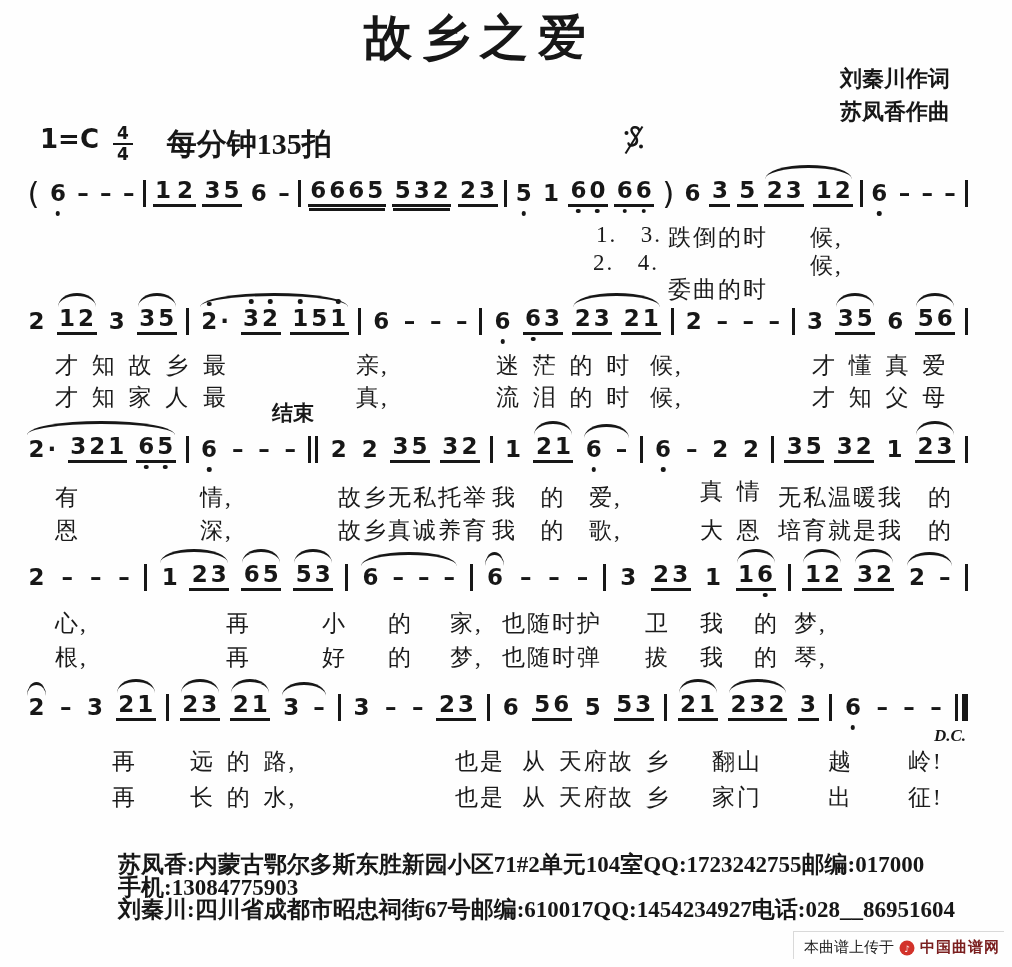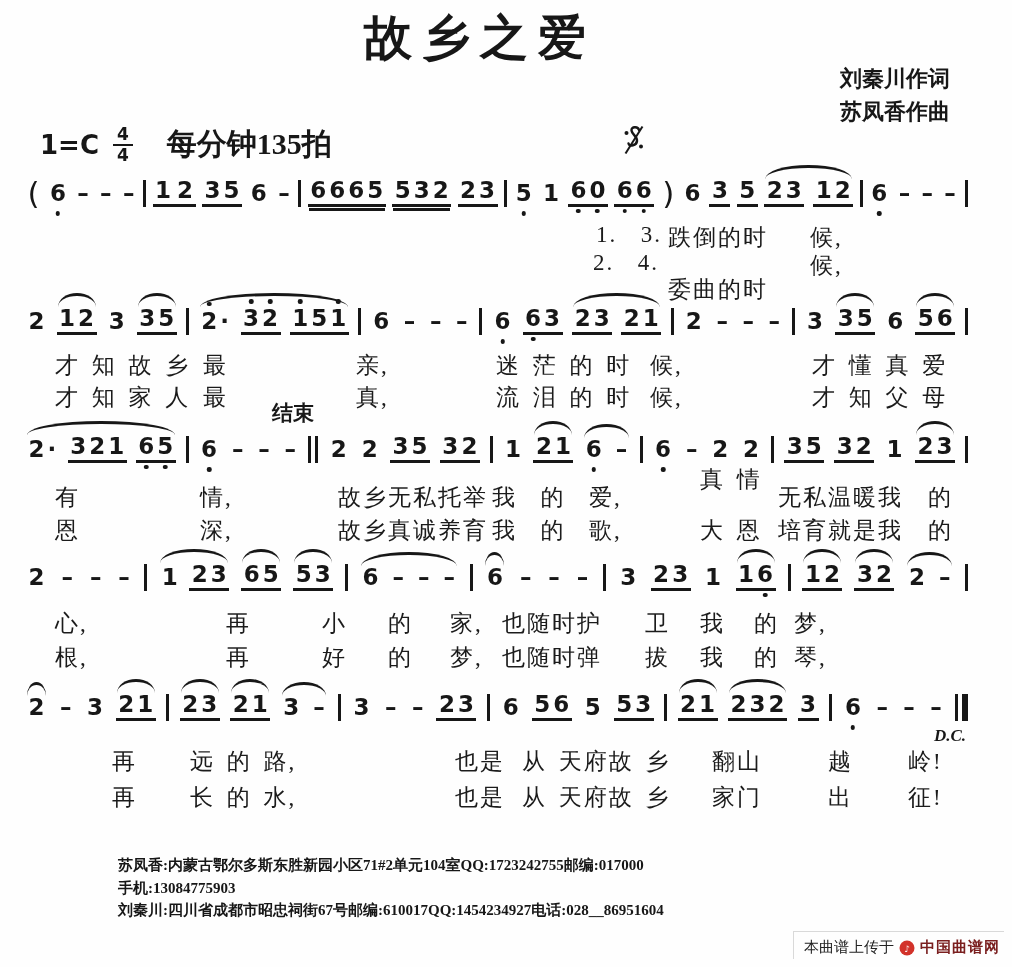--- a/index.html
+++ b/index.html
@@ -3,21 +3,21 @@
 <meta charset="utf-8">
 <style>
   html,body{margin:0;padding:0;background:#e8e8e8;}
   .page{position:relative;width:1012px;height:967px;background:#fefefe;overflow:hidden;
         font-family:"Liberation Serif","DejaVu Serif",serif;color:#171717;}
   
   .title{position:absolute;top:6px;left:0;right:52px;text-align:center;font-size:48px;
          font-weight:700;letter-spacing:10px;margin:0;}
   .credits{position:absolute;top:62px;right:62px;text-align:right;font-size:22px;line-height:33px;font-weight:600;}
   
-  .keyline{position:absolute;top:124px;left:40px;display:flex;align-items:center;}
+  .keyline{position:absolute;top:124px;left:40px;display:flex;}
   .key{font-size:26px;font-weight:700;font-family:"DejaVu Sans",sans-serif;}
   .ts{display:inline-flex;flex-direction:column;align-items:center;margin-left:14px;
       font-family:"DejaVu Sans",sans-serif;font-weight:700;font-size:17px;line-height:18px;}
   .ts .top{border-bottom:2px solid #171717;padding:0 4px 1px;}
   .tempo{font-size:30px;margin-left:34px;font-weight:600;}
   .segno{position:absolute;top:124px;left:622px;}
   
   .score-line{position:absolute;left:26px;width:942px;height:42px;display:flex;
               justify-content:space-between;align-items:center;}
   .tok{font-family:"DejaVu Sans",sans-serif;font-weight:700;font-size:23px;line-height:1;
@@ -37,21 +37,21 @@
   .bar.thick{width:6px;}
   .paren{font-size:31px;font-weight:400;padding:0;}
   .dash .ch{letter-spacing:0;}
   
   .lyric{position:absolute;font-size:23px;letter-spacing:2px;word-spacing:4px;white-space:pre;
          color:#1b1b1b;font-weight:500;}
   .ending-label{position:absolute;left:272px;top:399px;font-size:21px;font-weight:600;}
   .dc{position:absolute;left:934px;top:726px;font-size:17px;font-style:italic;font-weight:700;
       font-family:"Liberation Serif",serif;}
   
-  .footer{position:absolute;left:118px;top:854px;font-size:15px;line-height:22.5px;font-weight:600;}
+  .footer{position:absolute;left:118px;top:854px;font-size:23px;line-height:22.5px;font-weight:600;}
   
   .watermark{position:absolute;right:8px;bottom:8px;display:flex;align-items:center;gap:5px;
              padding:6px 4px 2px 10px;border-top:1px solid #d9d9d9;border-left:1px solid #d9d9d9;}
   .wm-prefix{font-size:15px;color:#222;text-align:center;}
   .wm-site{font-size:15px;font-weight:700;color:#7a1f1f;letter-spacing:1px;}
   .wm-logo{display:inline-flex;}
 </style>
 </head>
 <body>
 
@@ -569,21 +569,21 @@
       <div class="lyric" style="left: 55px; top: 382px;">才 知 家 人</div>
       <div class="lyric" style="left: 203px; top: 382px;">最</div>
       <div class="lyric" style="left: 356px; top: 382px;">真,</div>
       <div class="lyric" style="left: 496px; top: 382px;">流 泪 的 时</div>
       <div class="lyric" style="left: 650px; top: 382px;">候,</div>
       <div class="lyric" style="left: 812px; top: 382px;">才 知 父 母</div>
       <div class="lyric" style="left: 55px; top: 482px;">有</div>
       <div class="lyric" style="left: 200px; top: 482px;">情,</div>
       <div class="lyric" style="left: 338px; top: 482px;">故乡无私托举</div>
       <div class="lyric" style="left: 492px; top: 482px;">我  的  爱,</div>
-      <div class="lyric" style="left: 700px; top: 464px;">真 情</div>
+      <div class="lyric" style="left: 700px; top: 476px;">真 情</div>
       <div class="lyric" style="left: 778px; top: 482px;">无私温暖我　的</div>
       <div class="lyric" style="left: 55px; top: 515px;">恩</div>
       <div class="lyric" style="left: 200px; top: 515px;">深,</div>
       <div class="lyric" style="left: 338px; top: 515px;">故乡真诚养育</div>
       <div class="lyric" style="left: 492px; top: 515px;">我  的  歌,</div>
       <div class="lyric" style="left: 700px; top: 515px;">大 恩</div>
       <div class="lyric" style="left: 778px; top: 515px;">培育就是我　的</div>
       <div class="lyric" style="left: 55px; top: 608px;">心,</div>
       <div class="lyric" style="left: 226px; top: 608px;">再</div>
       <div class="lyric" style="left: 322px; top: 608px;">小</div>

